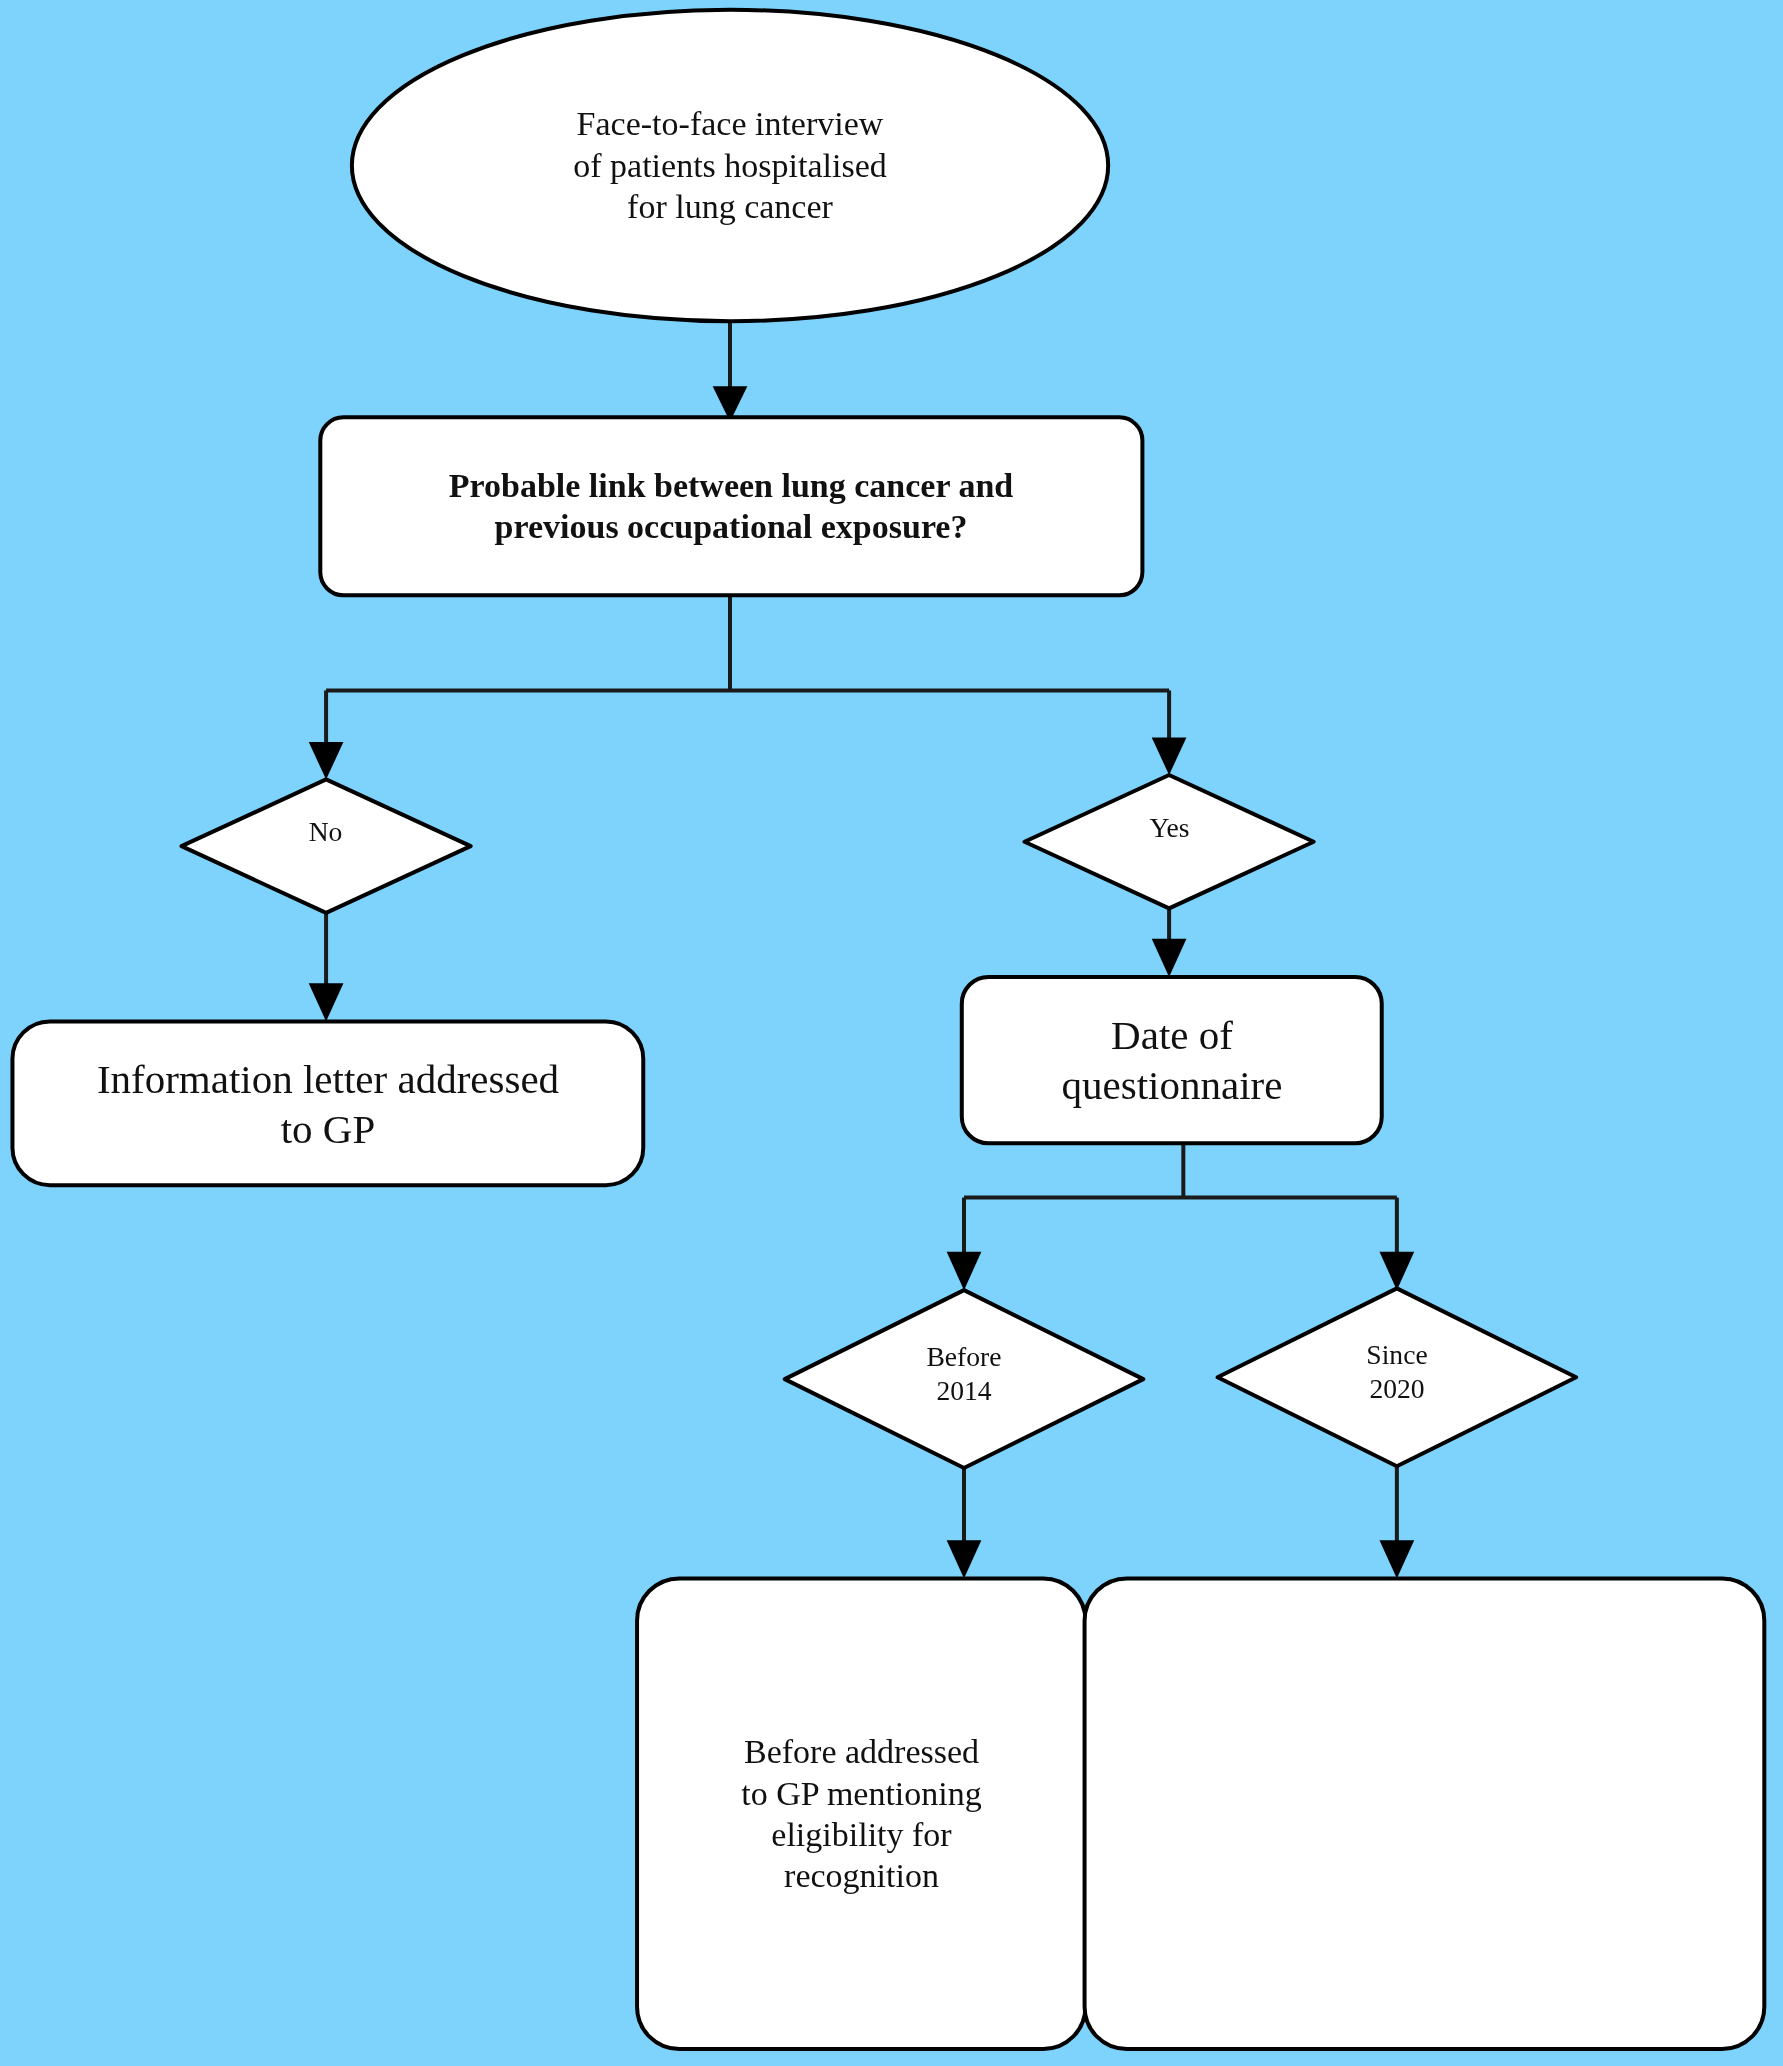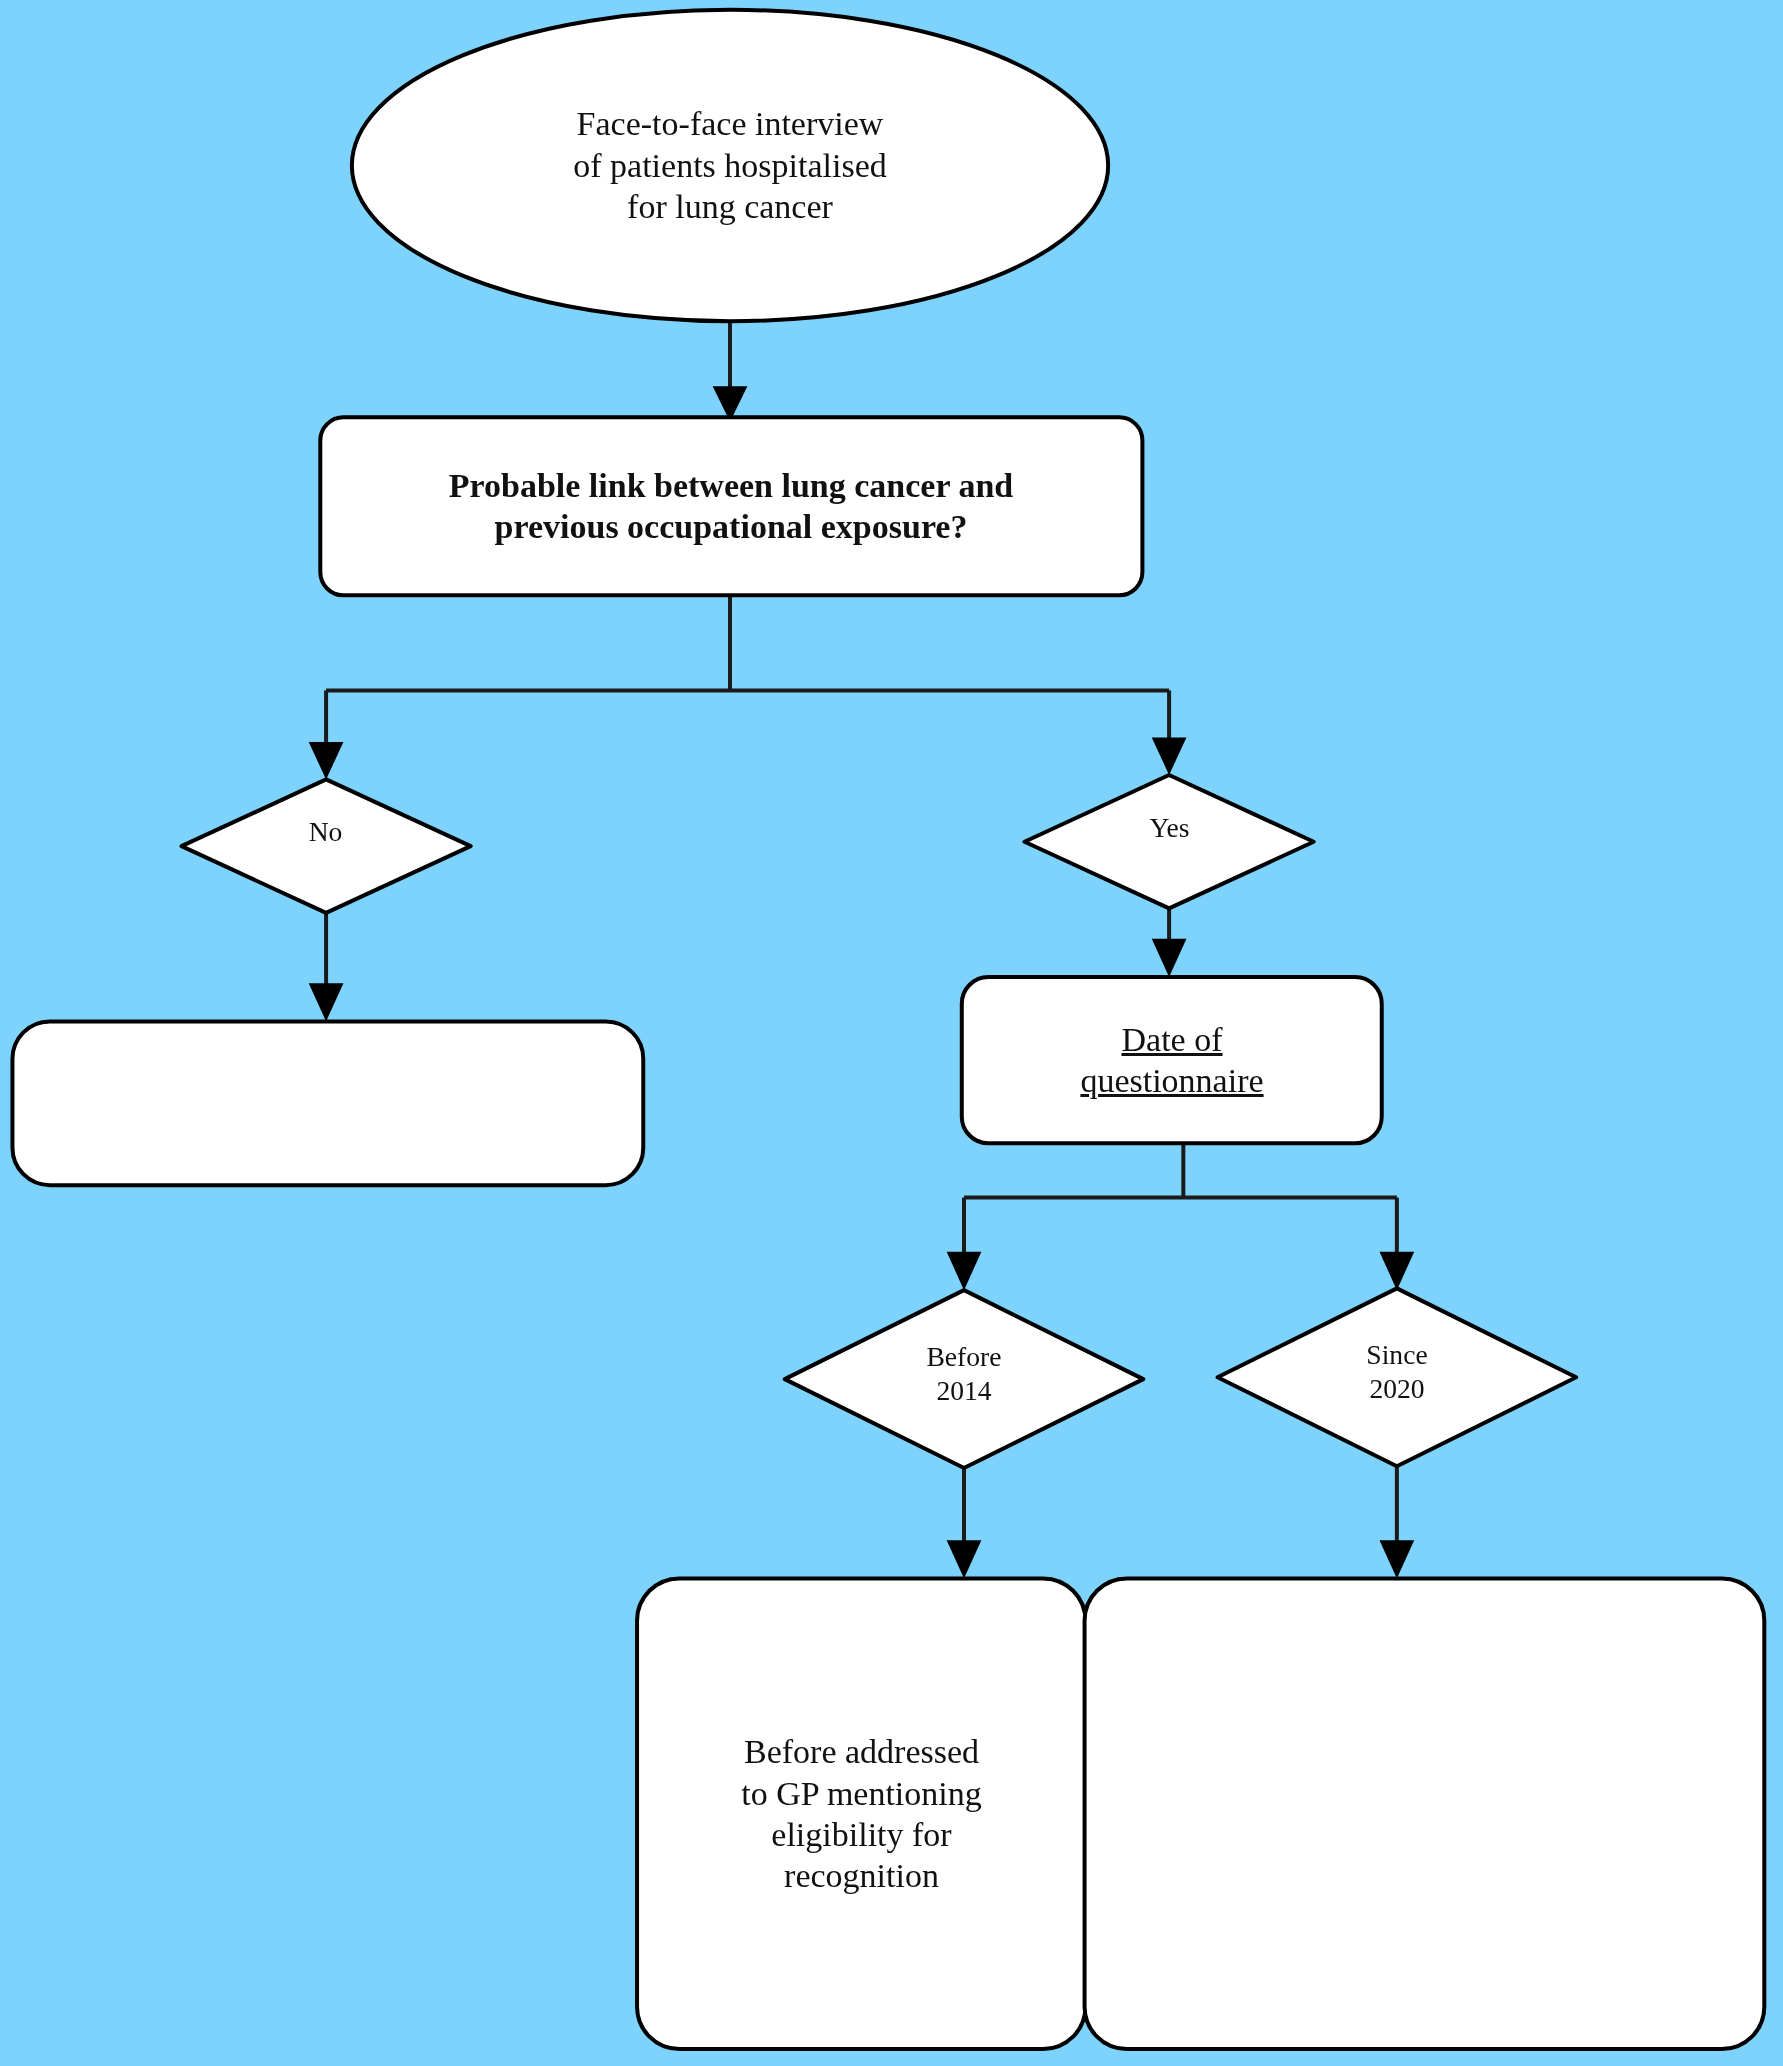--- a/index.html
+++ b/index.html
@@ -48,21 +48,21 @@
     text-align: center;
     color: #111111;
     line-height: 1.22;
     white-space: pre-line;
     pointer-events: none;
     font-family: "Liberation Serif", "DejaVu Serif", serif;
   }
   .lbl-ellipse   { font-size: 34px; }
   .lbl-decision  { font-size: 34px; }
   .lbl-diamond   { font-size: 27.6px; }
-  .lbl-process   { font-size: 34px; text-decoration: underline; }
+  .lbl-process   { font-size: 41px; }
   .lbl-terminal  { font-size: 34px; }
 </style>
 </head>
 <body>
 
 <div id="canvas">
 
   <svg class="flow" viewBox="0 0 4008 4644" xmlns="http://www.w3.org/2000/svg">
 
     <g>
@@ -146,20 +146,22 @@
 of patients hospitalised
 for lung cancer</div>
 
   <div class="node-label lbl-decision" style="left:320px; top:417px; width:822px; height:178px;font-weight:bold;">Probable link between lung cancer and
 previous occupational exposure?</div>
 
   <div class="node-label lbl-diamond" style="left:250px; top:810px; width:151px; height:44px;">No</div>
 
   <div class="node-label lbl-diamond" style="left:1094px; top:806px; width:151px; height:44px;">Yes</div>
 
+  <div class="node-label lbl-process" style="left:12.5px; top:1022px; width:631px; height:164px;">Information letter addressed
+to GP</div>
 
   <div class="node-label lbl-process" style="left:962px; top:977px; width:420px; height:166px;">Date of
 questionnaire</div>
 
   <div class="node-label lbl-diamond" style="left:875px; top:1335px; width:178px; height:78px;">Before
 2014</div>
 
   <div class="node-label lbl-diamond" style="left:1308px; top:1333px; width:178px; height:78px;">Since
 2020</div>
 

